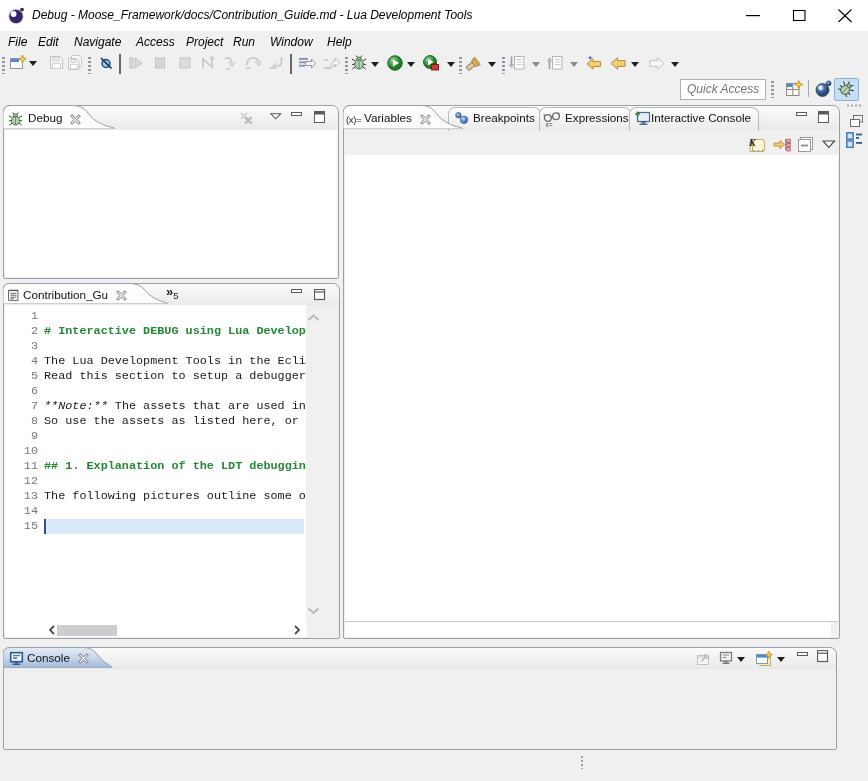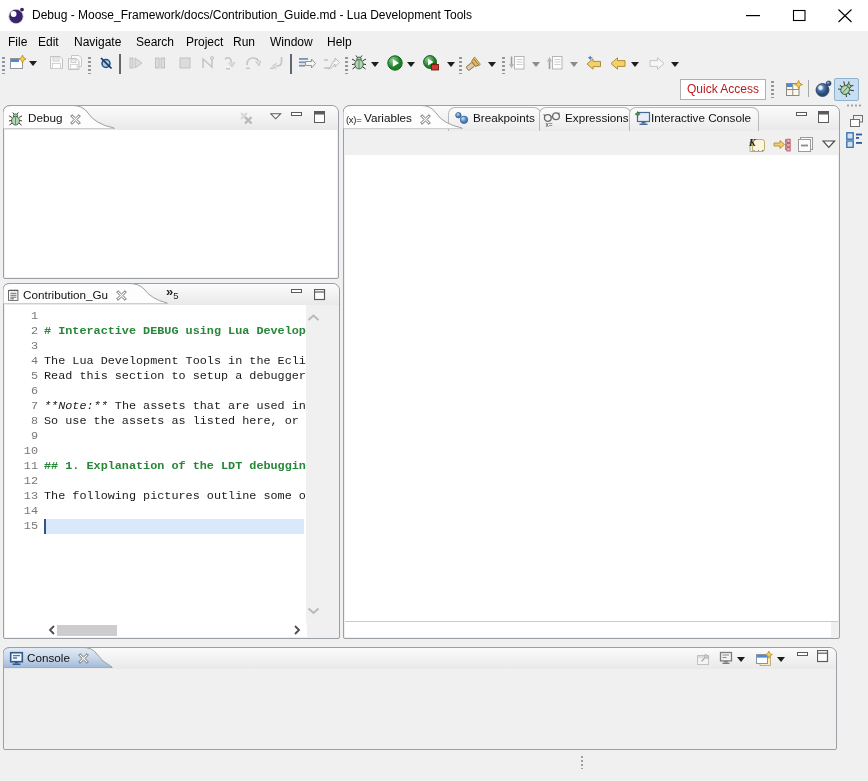--- a/index.html
+++ b/index.html
@@ -1,37 +1,37 @@
 <!DOCTYPE html>
 <html><head>
 <meta charset="utf-8">
 <style>
   html,body{margin:0;padding:0;}
   body{width:868px;height:781px;position:relative;overflow:hidden;background:#f0f0f0;
        font-family:"Liberation Sans",sans-serif;-webkit-font-smoothing:antialiased;}
-  .abs{position:absolute;}
+  .abs{position:absolute;font-style:italic;}
   
   #titlebar{left:0;top:0;width:868px;height:31px;background:#ffffff;}
   #title-text{left:32px;top:8px;font-size:12px;color:#000;}
   .winbtn{top:0;width:46px;height:31px;}
   
   #menubar{left:0;top:31px;width:732px;height:21px;background:#f0f0f0;}
   .menu{position:absolute;top:4px;font-size:12px;color:#000;}
   
   #toolbar{left:0;top:52px;width:868px;height:26px;background:#f0f0f0;}
   .tsep{position:absolute;top:2px;width:1.5px;height:20px;background:#63676c;}
   .tdots{position:absolute;top:4px;width:3px;height:18px;
      background-image:radial-gradient(circle, #8a929c 1.1px, transparent 1.3px);
      background-size:3px 4px;}
   .ic{position:absolute;width:16px;height:16px;}
   .dd{position:absolute;width:0;height:0;border-left:4.5px solid transparent;border-right:4.5px solid transparent;border-top:5px solid #1e1e1e;}
   .ddg{border-top-color:#8b8b8b;}
   
   #qa{left:680px;top:79px;width:84px;height:19px;background:#fff;border:1px solid #b0b0b0;}
-  #qa span{position:absolute;left:6px;top:2px;font-size:12px;color:#b91c1c;}
+  #qa span{position:absolute;left:6px;top:2px;font-size:12px;color:#737373;}
   
   .panel{position:absolute;background:#f0f0f0;border:1px solid #9aa0a6;border-radius:7px 7px 2px 2px;}
   .phead{position:absolute;left:0;top:0;right:0;height:24px;background:linear-gradient(#fbfbfb,#e9e9e9);border-radius:7px 7px 0 0;}
   .pcontent{position:absolute;background:#fff;}
   .tabtext{position:absolute;font-size:11.7px;color:#111;}
   .viewbtn{position:absolute;}
   
   #edlines{font-family:"Liberation Mono",monospace;font-size:11.8px;line-height:15px;white-space:pre;color:#1a1a1a;}
   .lnum{font-family:"Liberation Mono",monospace;font-size:11.8px;line-height:15px;color:#787878;text-align:right;white-space:pre;}
   .grn{color:#278738;font-weight:bold;}
@@ -65,21 +65,21 @@
 <div class="abs winbtn" style="left:822px;">
   <svg width="46" height="31">
       <path d="M16.5 9.5 L29.5 22 M29.5 9.5 L16.5 22" stroke="#000" stroke-width="1.1"></path>
     </svg>
 </div>
 
 <div class="abs" id="menubar">
   <span class="menu" style="left:8px;">File</span>
   <span class="menu" style="left:38px;">Edit</span>
   <span class="menu" style="left:74px;">Navigate</span>
-  <span class="menu" style="left:136px;">Search</span>
+  <span class="menu" style="left:136px;">Access</span>
   <span class="menu" style="left:186px;text-align:center;">Project</span>
   <span class="menu" style="left:233px;">Run</span>
   <span class="menu" style="left:270px;">Window</span>
   <span class="menu" style="left:327px;">Help</span>
 </div>
 
 <div class="abs" id="toolbar">
   <div class="tdots" style="left:2px;"></div>
   <div class="tdots" style="left:88px;"></div>
   <div class="tsep" style="left:119px;"></div>

